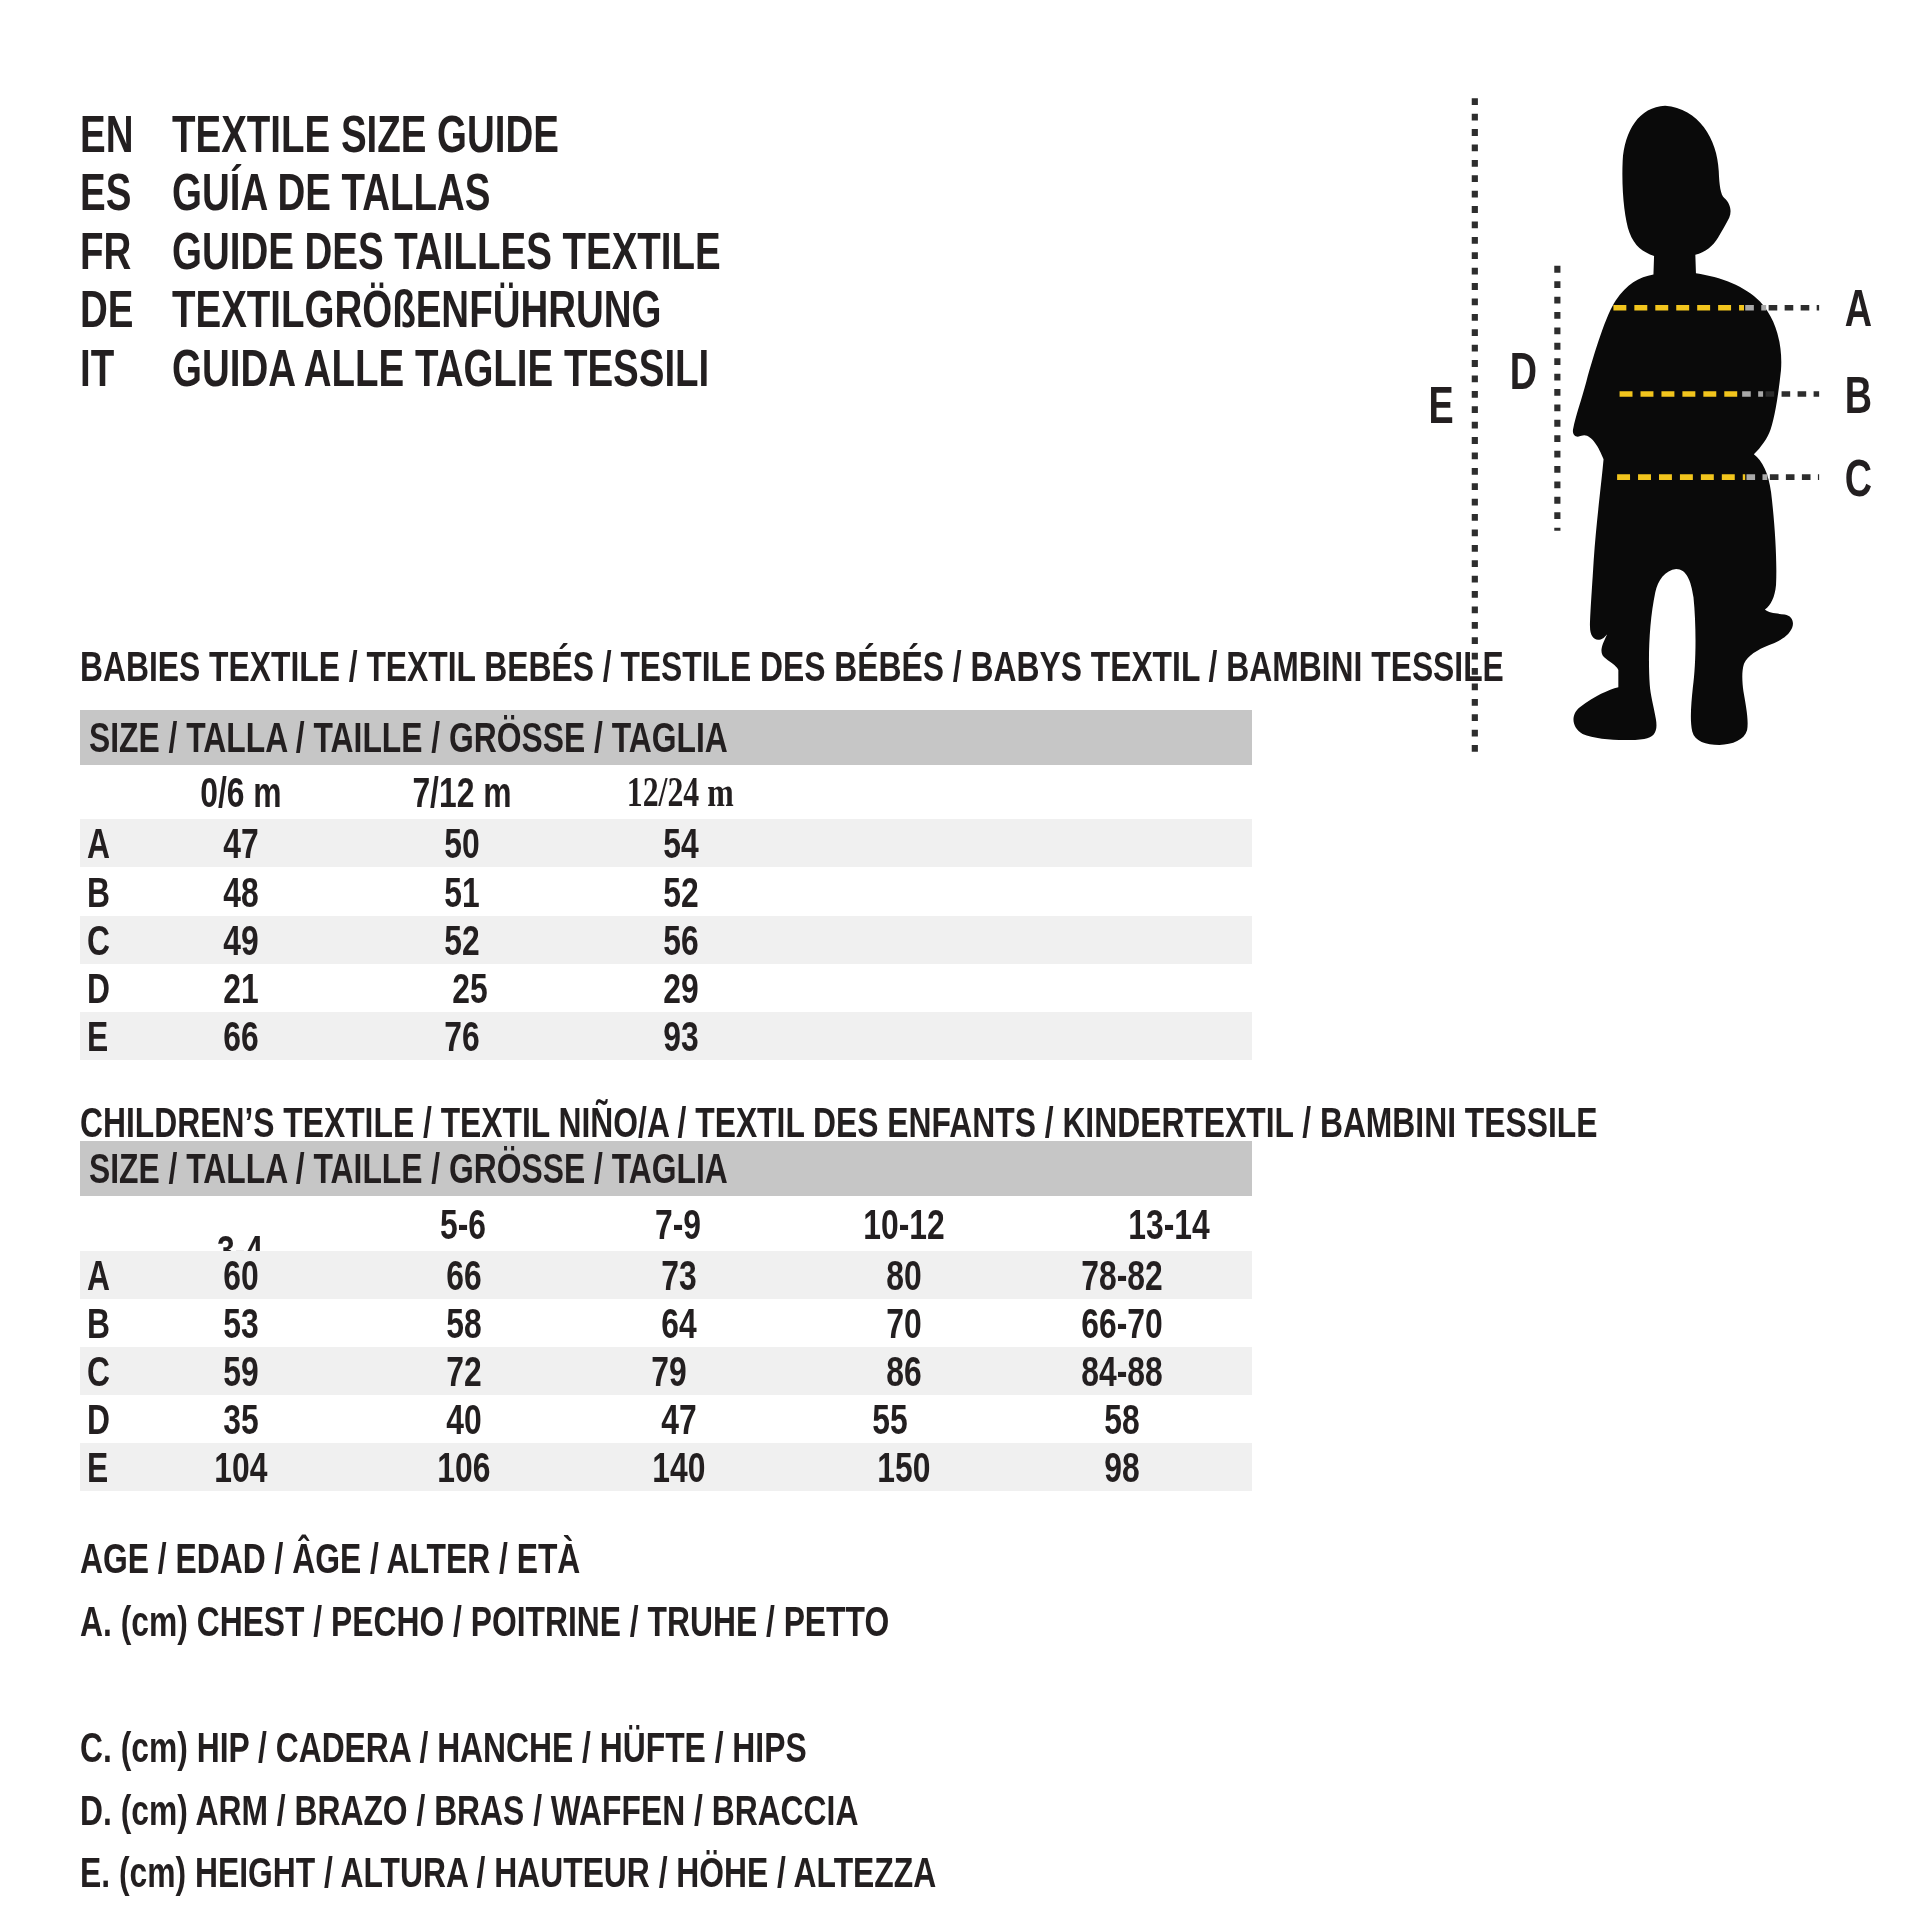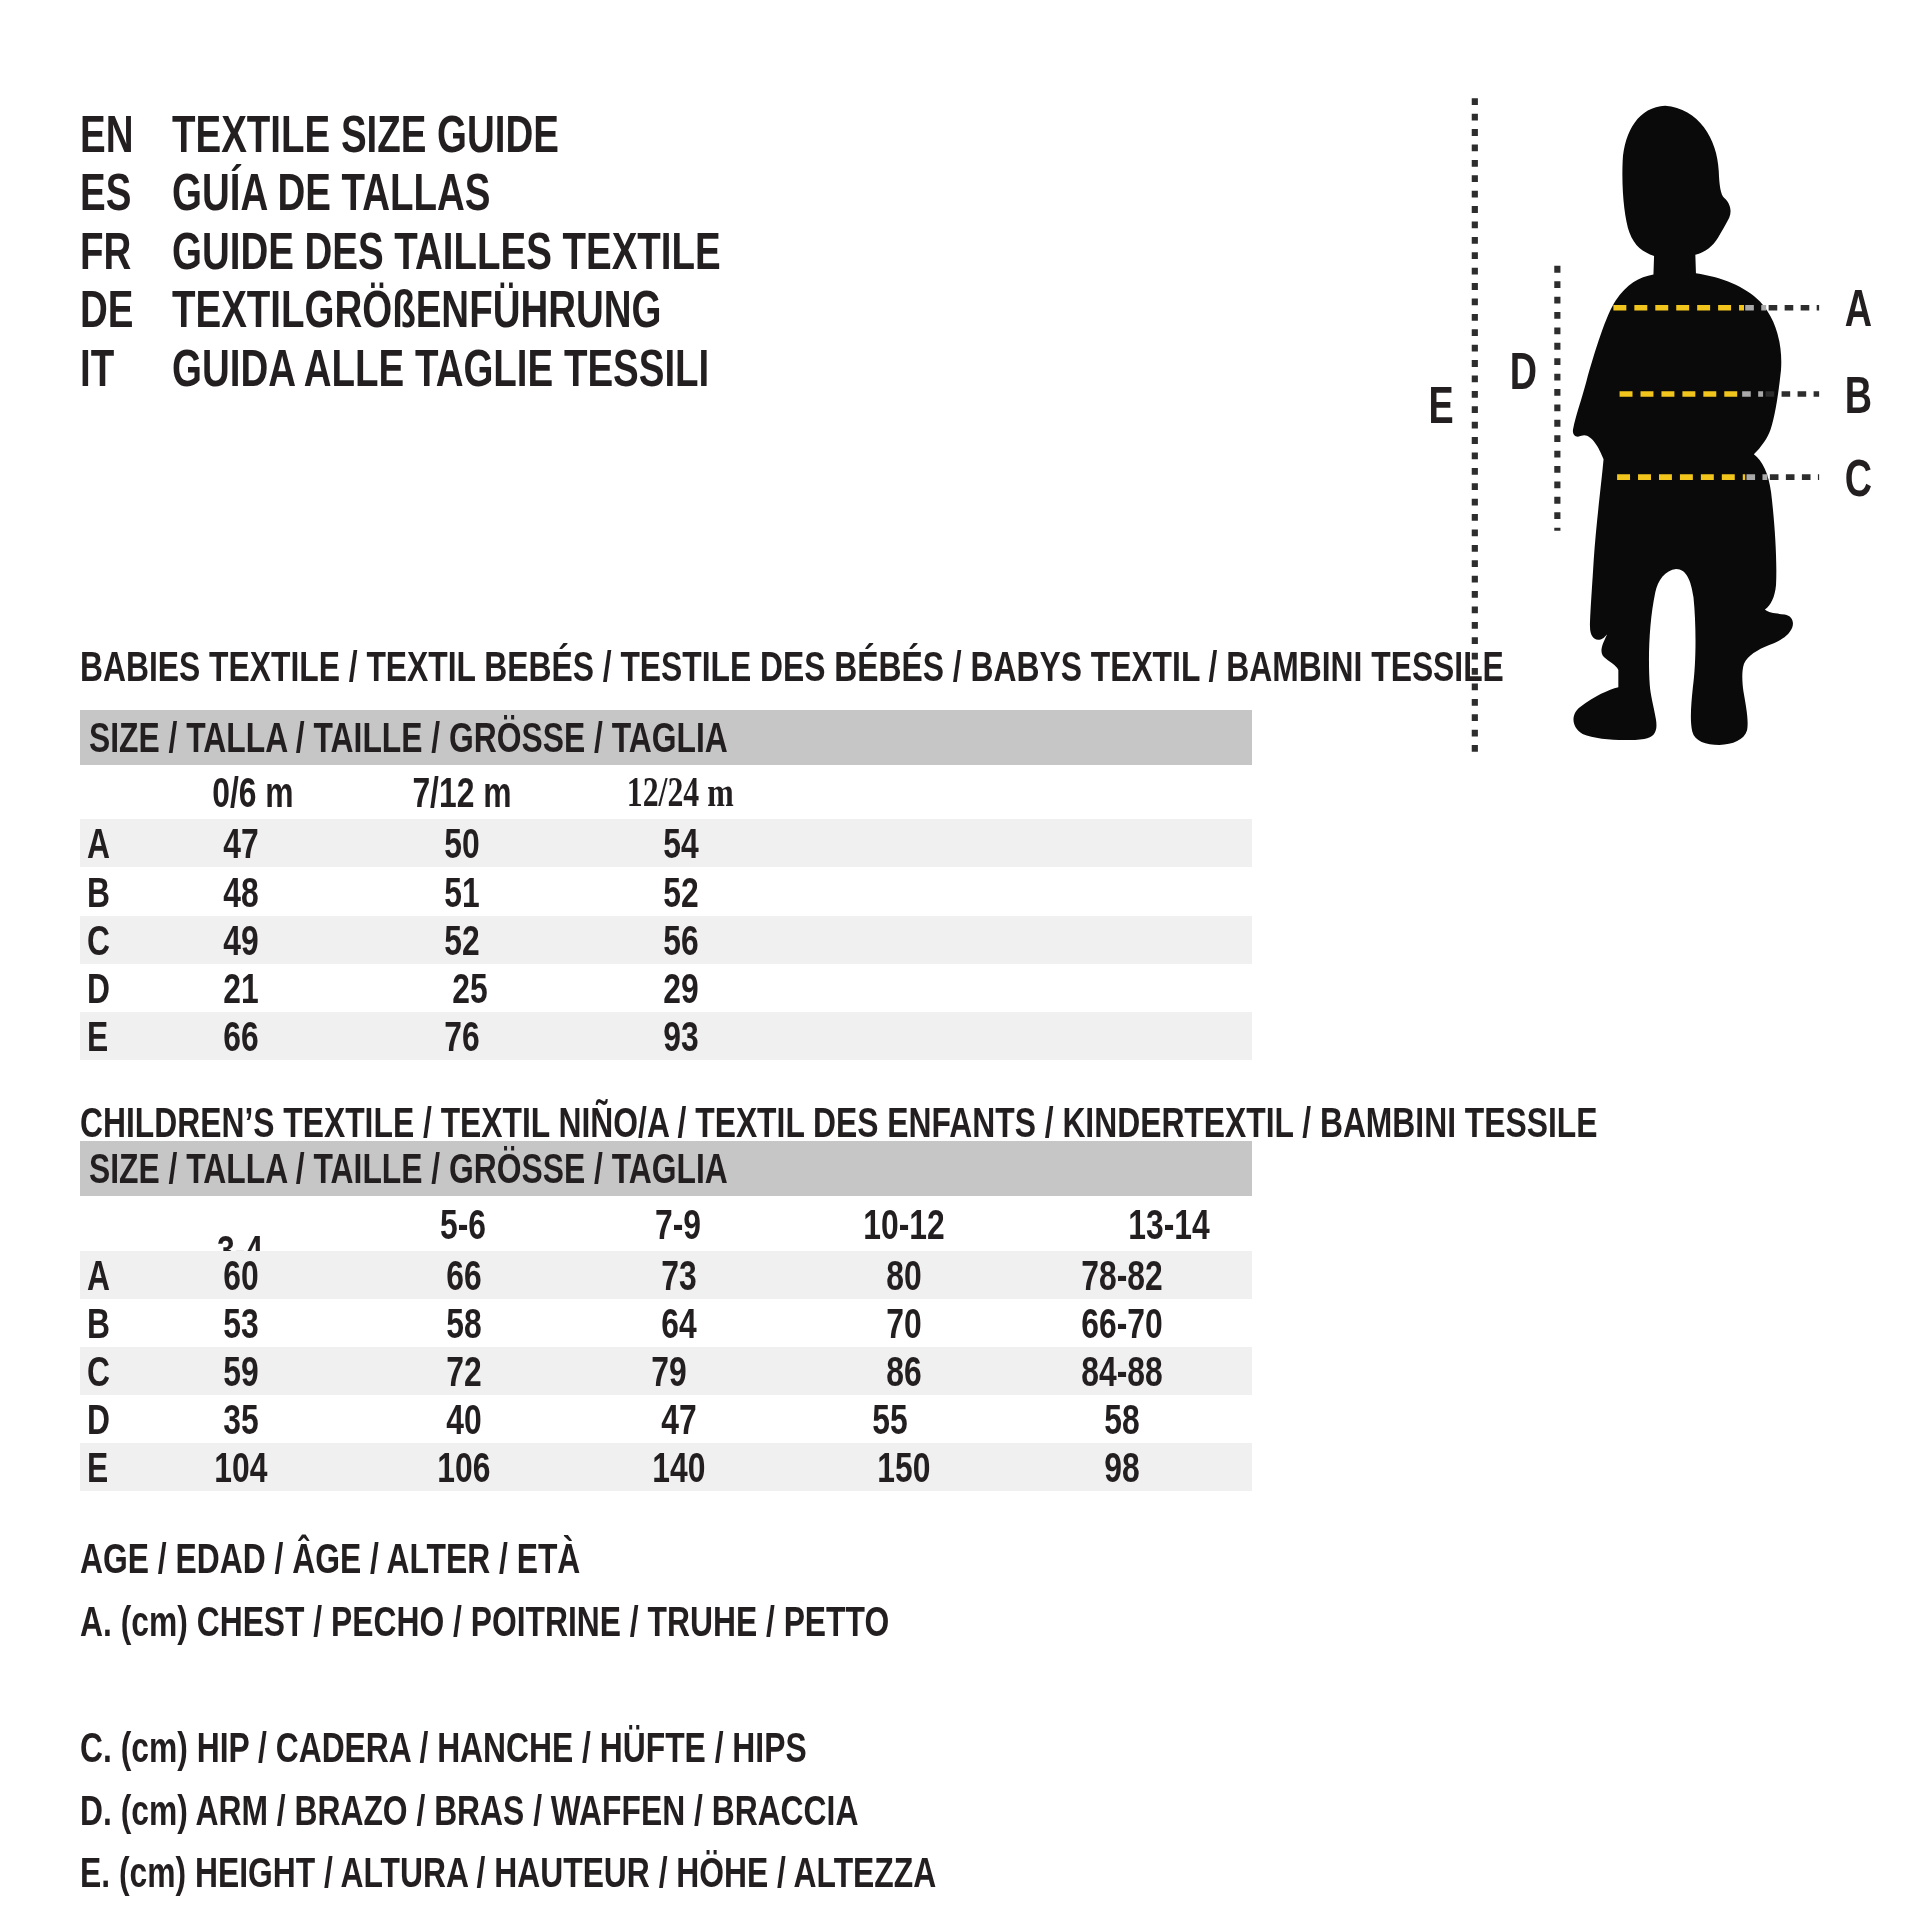--- a/index.html
+++ b/index.html
@@ -140,21 +140,21 @@
 
   <div class="section-title" style="top:642px;">
     <span class="cond">BABIES TEXTILE / TEXTIL BEBÉS / TESTILE DES BÉBÉS / BABYS TEXTIL / BAMBINI TESSILE</span>
   </div>
 
   <div class="bar" style="top:710px;">
     <span class="t"><span class="cond">SIZE / TALLA / TAILLE / GRÖSSE / TAGLIA</span></span>
   </div>
 
   <div class="trow colhead" style="top:765px;">
-    <span class="cell" style="left:74px;"><span class="cond-c">0/6 m</span></span>
+    <span class="cell" style="left:62px;"><span class="cond-c">0/6 m</span></span>
     <span class="cell" style="left:283px;"><span class="cond-c">7/12 m</span></span>
     <span class="cell" style="left:502px;font-family:Liberation Serif, serif;"><span class="cond-c">12/24 m</span></span>
   </div>
 
   <div class="trow alt" style="top:819px;">
     <span class="rlabel"><span class="cond">A</span></span>
     <span class="cell" style="left:62px;"><span class="cond-c">47</span></span>
     <span class="cell" style="left:283px;"><span class="cond-c">50</span></span>
     <span class="cell" style="left:502px;"><span class="cond-c">54</span></span>
   </div>

